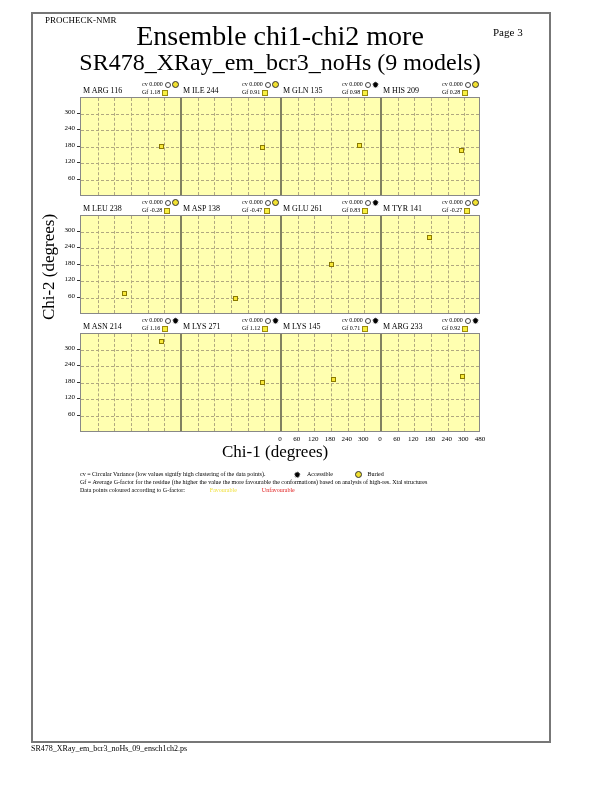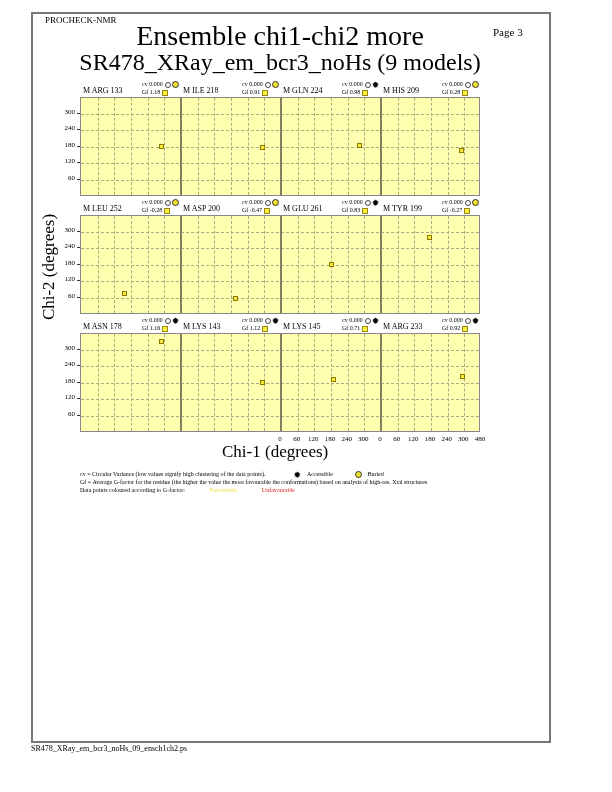--- a/index.html
+++ b/index.html
@@ -37,66 +37,66 @@
 <body>
 
 <div class="page-border"></div>
 <div class="prog">PROCHECK-NMR</div>
 <div class="pageno">Page  3</div>
 <div class="title1">Ensemble chi1-chi2 more</div>
 <div class="title2">SR478_XRay_em_bcr3_noHs (9 models)</div>
 
 <div id="plots">
     <div class="panel-hdr" style="left: 80px; top: 82px; width: 100px;">
-      <span class="res">M ARG 133</span>
+      <span class="res">M ARG 116</span>
       <span class="cv"><span>cv 0.000</span><span class="ico-circ"></span><span class="ico-buried"></span></span>
       <span class="gf"><span>Gf  1.18</span><span class="ico-sq"></span></span>
     </div>
     <div class="panel-hdr" style="left: 180px; top: 82px; width: 100px;">
-      <span class="res">M ILE 218</span>
+      <span class="res">M ILE 244</span>
       <span class="cv"><span>cv 0.000</span><span class="ico-circ"></span><span class="ico-buried"></span></span>
       <span class="gf"><span>Gf  0.91</span><span class="ico-sq"></span></span>
     </div>
     <div class="panel-hdr" style="left: 280px; top: 82px; width: 100px;">
-      <span class="res">M GLN 224</span>
+      <span class="res">M GLN 135</span>
       <span class="cv"><span>cv 0.000</span><span class="ico-circ"></span><span class="ico-acc">✹</span></span>
       <span class="gf"><span>Gf  0.98</span><span class="ico-sq"></span></span>
     </div>
     <div class="panel-hdr" style="left: 380px; top: 82px; width: 100px;">
       <span class="res">M HIS 209</span>
       <span class="cv"><span>cv 0.000</span><span class="ico-circ"></span><span class="ico-buried"></span></span>
       <span class="gf"><span>Gf  0.28</span><span class="ico-sq"></span></span>
     </div>
     <div class="panel-hdr" style="left: 80px; top: 200px; width: 100px;">
-      <span class="res">M LEU 252</span>
+      <span class="res">M LEU 238</span>
       <span class="cv"><span>cv 0.000</span><span class="ico-circ"></span><span class="ico-buried"></span></span>
       <span class="gf"><span>Gf -0.28</span><span class="ico-sq"></span></span>
     </div>
     <div class="panel-hdr" style="left: 180px; top: 200px; width: 100px;">
-      <span class="res">M ASP 200</span>
+      <span class="res">M ASP 138</span>
       <span class="cv"><span>cv 0.000</span><span class="ico-circ"></span><span class="ico-buried"></span></span>
       <span class="gf"><span>Gf -0.47</span><span class="ico-sq"></span></span>
     </div>
     <div class="panel-hdr" style="left: 280px; top: 200px; width: 100px;">
       <span class="res">M GLU 261</span>
       <span class="cv"><span>cv 0.000</span><span class="ico-circ"></span><span class="ico-acc">✹</span></span>
       <span class="gf"><span>Gf  0.83</span><span class="ico-sq"></span></span>
     </div>
     <div class="panel-hdr" style="left: 380px; top: 200px; width: 100px;">
-      <span class="res">M TYR 199</span>
+      <span class="res">M TYR 141</span>
       <span class="cv"><span>cv 0.000</span><span class="ico-circ"></span><span class="ico-buried"></span></span>
       <span class="gf"><span>Gf -0.27</span><span class="ico-sq"></span></span>
     </div>
     <div class="panel-hdr" style="left: 80px; top: 318px; width: 100px;">
-      <span class="res">M ASN 178</span>
+      <span class="res">M ASN 214</span>
       <span class="cv"><span>cv 0.000</span><span class="ico-circ"></span><span class="ico-acc">✹</span></span>
       <span class="gf"><span>Gf  1.16</span><span class="ico-sq"></span></span>
     </div>
     <div class="panel-hdr" style="left: 180px; top: 318px; width: 100px;">
-      <span class="res">M LYS 143</span>
+      <span class="res">M LYS 271</span>
       <span class="cv"><span>cv 0.000</span><span class="ico-circ"></span><span class="ico-acc">✹</span></span>
       <span class="gf"><span>Gf  1.12</span><span class="ico-sq"></span></span>
     </div>
     <div class="panel-hdr" style="left: 280px; top: 318px; width: 100px;">
       <span class="res">M LYS 145</span>
       <span class="cv"><span>cv 0.000</span><span class="ico-circ"></span><span class="ico-acc">✹</span></span>
       <span class="gf"><span>Gf  0.71</span><span class="ico-sq"></span></span>
     </div>
     <div class="panel-hdr" style="left: 380px; top: 318px; width: 100px;">
       <span class="res">M ARG 233</span>

